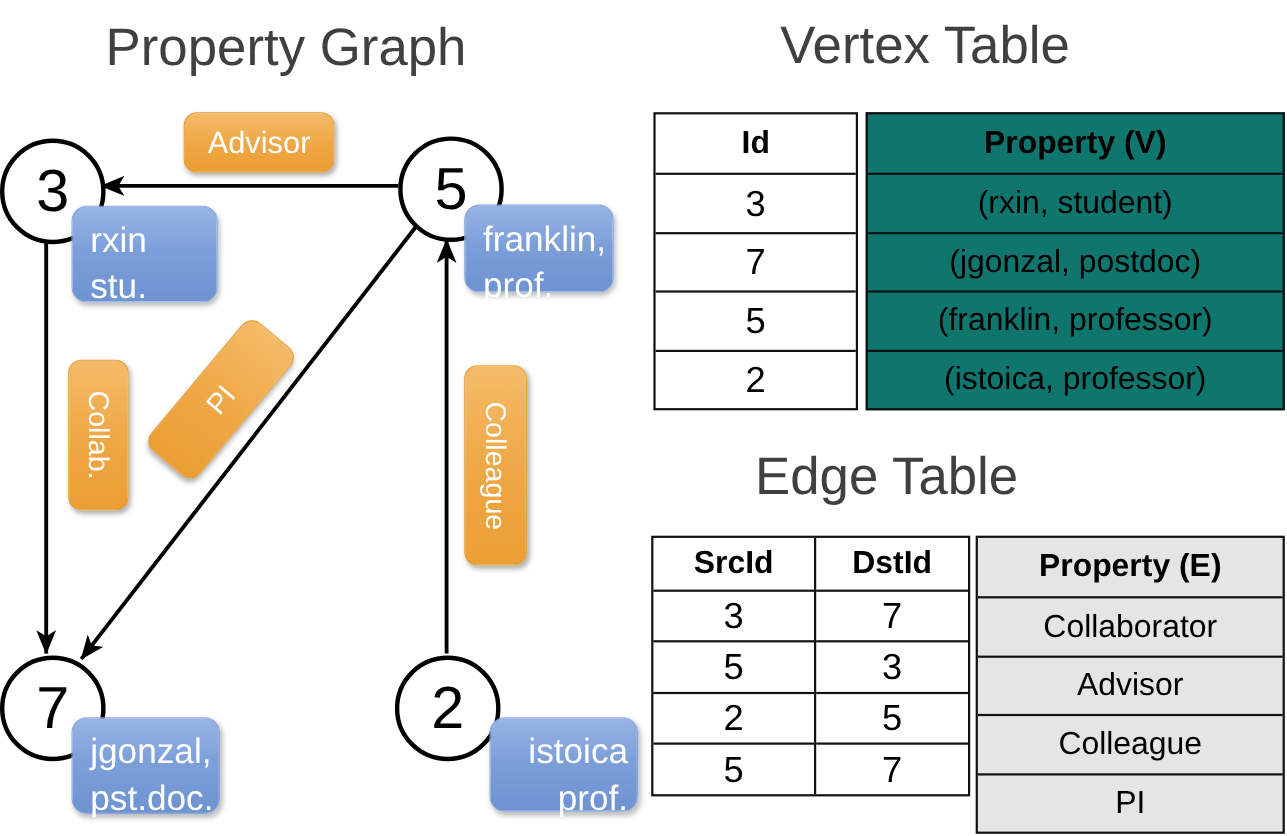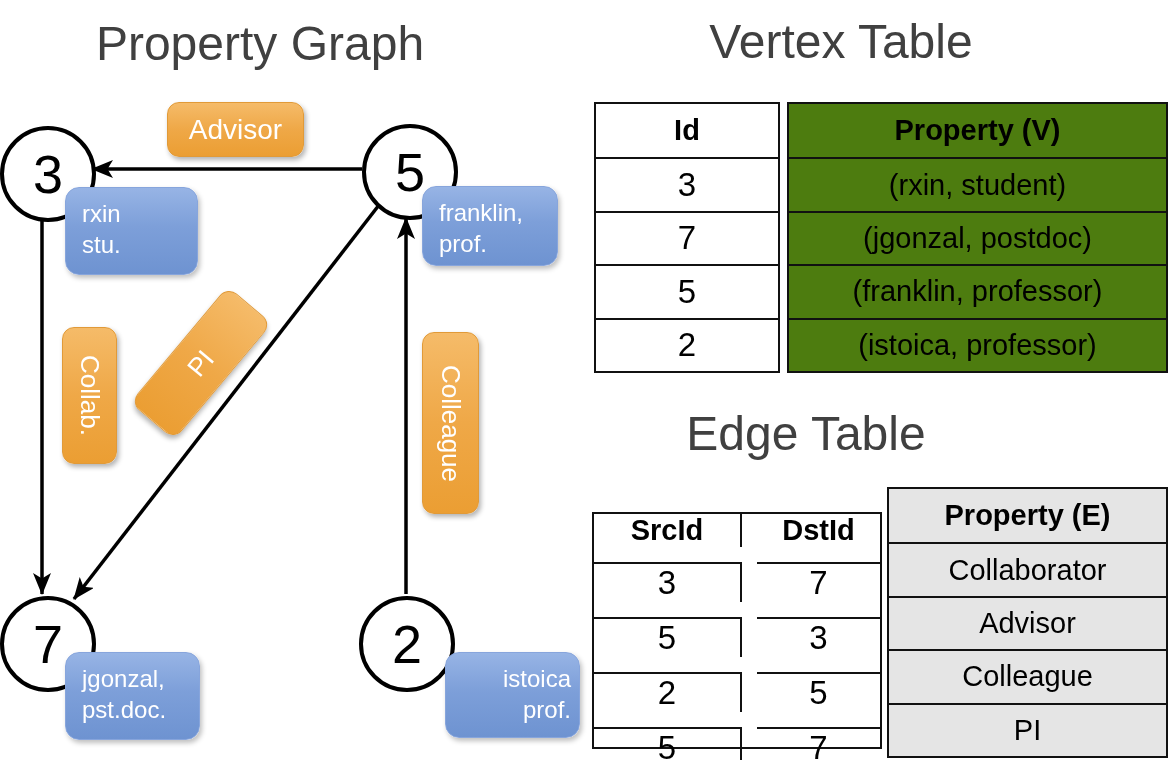--- a/index.html
+++ b/index.html
@@ -12,40 +12,40 @@
              color:#404040;white-space:nowrap;}
 
   
   #graph-svg{position:absolute;left:0;top:0;width:585px;height:760px;}
   .vcircle{position:absolute;width:88px;height:88px;border:4px solid #000;border-radius:50%;
            background:#fff;display:flex;align-items:center;justify-content:center;
            font-size:54px;font-weight:300;z-index:2;}
   .vlabel{position:absolute;border-radius:14px;color:#fff;z-index:3;
           background:linear-gradient(180deg,#97b4e5 0%,#7d9fd9 45%,#6e93d1 100%);
           border:1px solid #87a5dc;box-shadow:2px 3px 5px rgba(0,0,0,.25);
-          font-size:24px;line-height:1.3;padding:10px 8px 6px 16px;box-sizing:border-box;}
+          font-size:32px;line-height:1.3;padding:10px 8px 6px 16px;box-sizing:border-box;}
   .elabel{position:absolute;border-radius:12px;color:#fff;z-index:3;
           background:linear-gradient(180deg,#f5bb69 0%,#efa847 50%,#eb9e33 100%);
           border:1px solid #e19a38;box-shadow:2px 3px 5px rgba(0,0,0,.3);
           display:flex;align-items:center;justify-content:center;font-size:28px;}
   .vtext{transform:rotate(90deg);white-space:nowrap;}
   .vtext-up{transform:rotate(-90deg);white-space:nowrap;}
 
   
   .tbox{position:absolute;border:2px solid #111;box-sizing:border-box;background:#fff;
         display:grid;grid-template-rows:repeat(5,1fr);}
   .tbox.two-col{grid-template-columns:148px 1fr;grid-auto-flow:row;}
   .cell{display:flex;align-items:center;justify-content:center;box-sizing:border-box;
         font-size:29px;font-weight:300;white-space:nowrap;}
   .cell.head{font-weight:bold;font-size:29px;}
   .cell.num{font-size:33px;}
   .tbox.one-col .cell + .cell{border-top:2px solid #111;}
   .tbox.two-col .cell:nth-child(n+3){border-top:2px solid #111;}
   .tbox.two-col .cell.col-a{border-right:2px solid #111;}
-  .fill-blue{background:#4d7c0f;}
+  .fill-blue{background:#0f766e;}
   .fill-peach{background:#e5e5e5;}
 </style>
 </head>
 <body>
 
 <div class="abs big-title" style="left:0;top:16px;width:520px;">Property Graph</div>
 
 <svg id="graph-svg" viewBox="0 0 585 760" xmlns="http://www.w3.org/2000/svg">
   <defs>
     <marker id="ah" markerWidth="26" markerHeight="20" refX="21" refY="9" orient="auto" markerUnits="userSpaceOnUse">
@@ -118,21 +118,21 @@
 <div class="tbox one-col fill-blue abs" style="left:787px;top:102px;width:381px;height:271px;">
   <div class="cell head">Property (V)</div>
   <div class="cell">(rxin, student)</div>
   <div class="cell">(jgonzal, postdoc)</div>
   <div class="cell">(franklin, professor)</div>
   <div class="cell">(istoica, professor)</div>
 </div>
 
 <div class="abs big-title" style="left:550px;top:406px;width:512px;">Edge Table</div>
 
-<div class="tbox two-col abs" style="left:592px;top:512px;width:290px;height:237px;gap:15px;">
+<div class="tbox two-col abs" style="left:592px;top:487px;width:290px;height:237px;">
   <div class="cell head col-a">SrcId</div>
   <div class="cell head">DstId</div>
   <div class="cell num col-a">3</div>
   <div class="cell num">7</div>
   <div class="cell num col-a">5</div>
   <div class="cell num">3</div>
   <div class="cell num col-a">2</div>
   <div class="cell num">5</div>
   <div class="cell num col-a">5</div>
   <div class="cell num">7</div>

